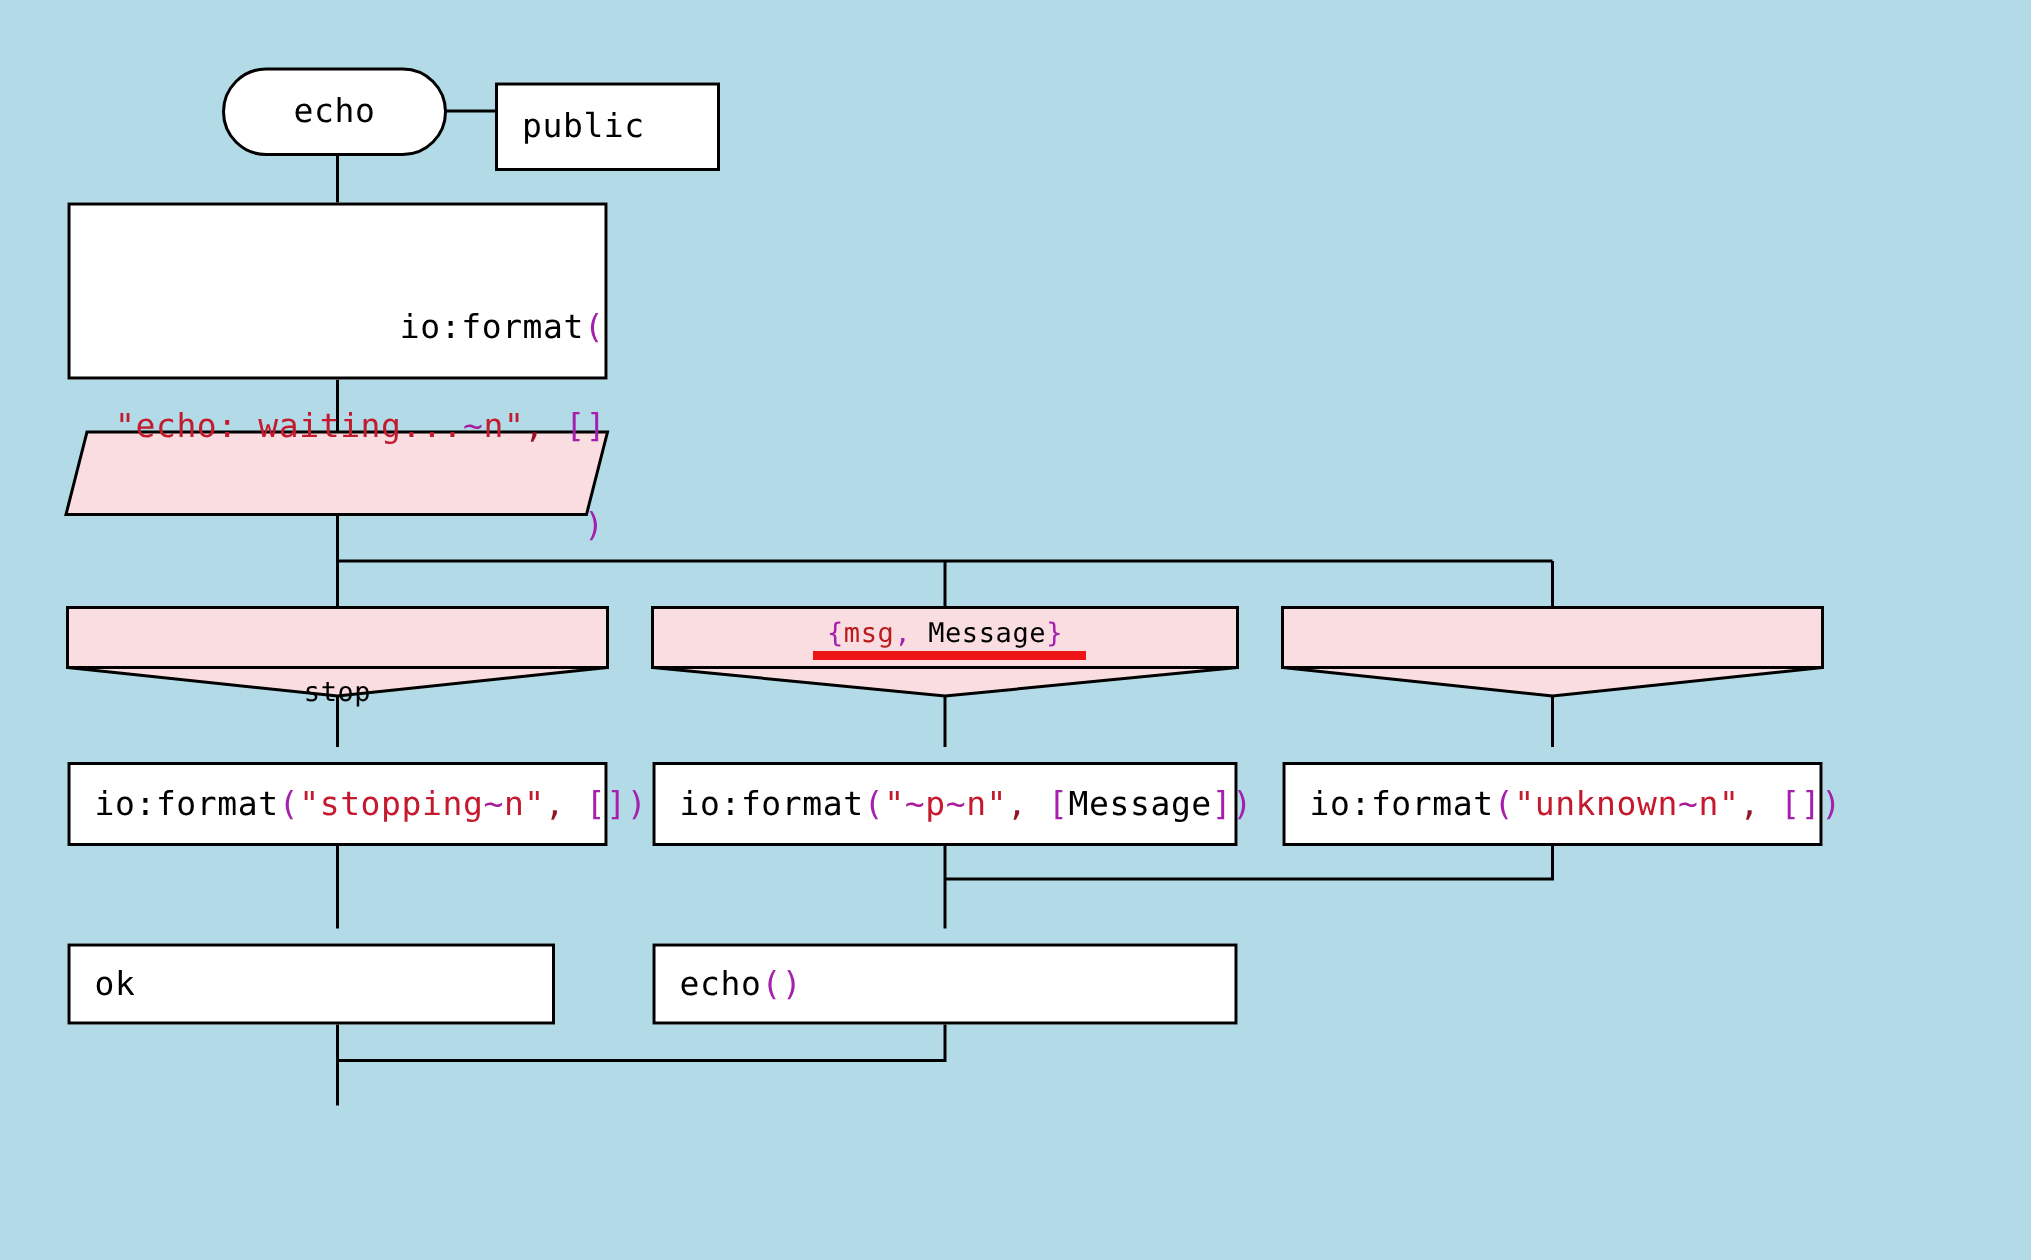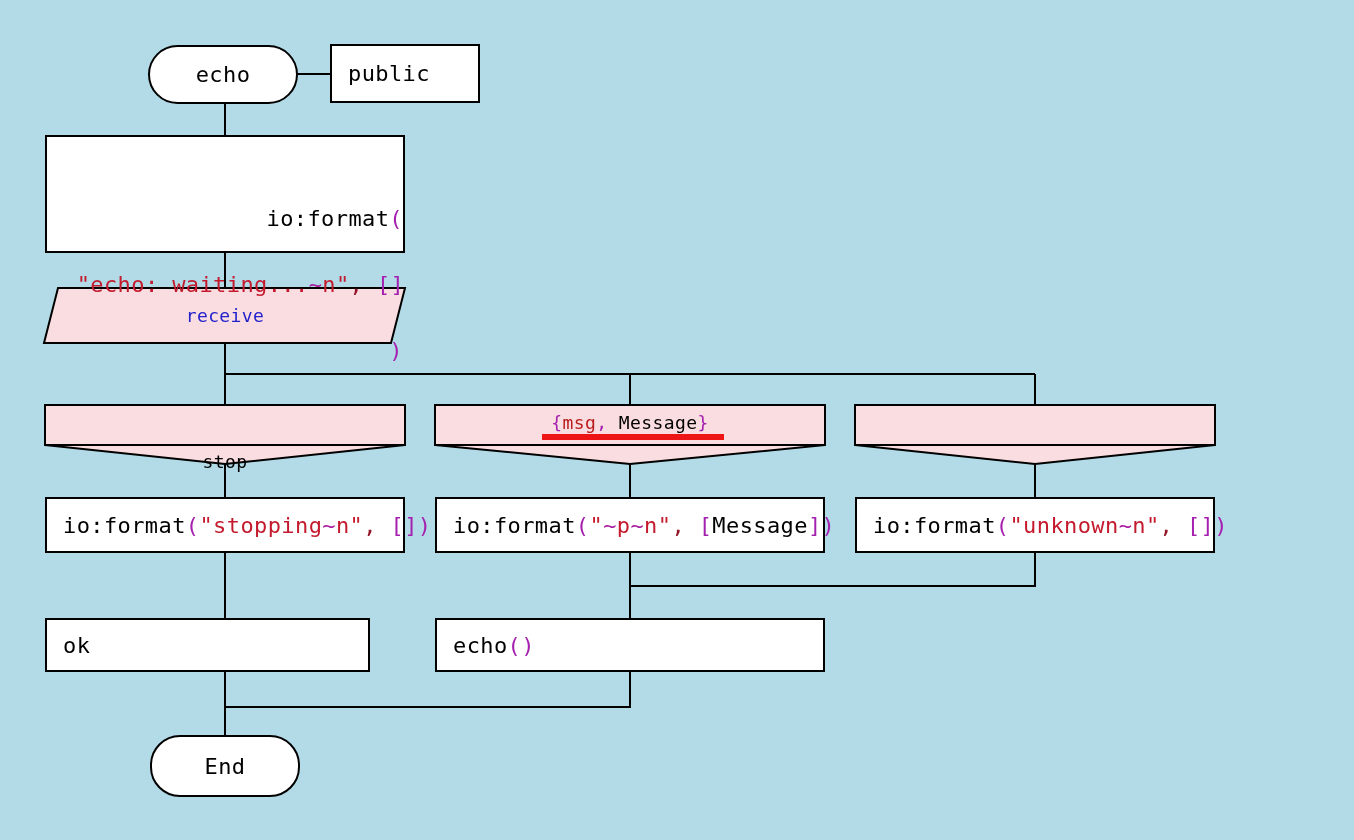--- a/index.html
+++ b/index.html
@@ -18,21 +18,21 @@
   .pink { fill: var(--shape_fill_pink); stroke: var(--line); stroke-width:2; }
   .node {
     position:absolute;
     background: var(--shape_fill_white);
     border:2px solid var(--line);
     font-size:22px; letter-spacing:0.4px; color: var(--plain);
     white-space:pre;
   }
   .stadium { border-radius:30px; }
   .center { display:flex; align-items:center; justify-content:center; }
-  .pad    { display:flex; align-items:center; padding-left:16px; }
+  .pad    { display:flex; align-items:center; padding-left:16px;margin-top:11px; }
   .overlay {
     position:absolute; background:transparent; border:none;
     font-size:18px; letter-spacing:0.4px; color: var(--plain);
     white-space:pre;
   }
   .multiline { padding:27px 0 0 16px; line-height:22px; }
   .code-line { white-space:pre; }
   .kw { color: var(--keyword); }
   .underline-bar {
     position:absolute; background: var(--underline);
@@ -80,38 +80,34 @@
   <div class="node pad" style="left:330px; top:44px; width:150px; height:59px;">
     <span>public</span>
   </div>
 
   <div class="node multiline" style="left:45px; top:135px; width:360px; height:118px;text-align:right;">
     <div class="code-line"><span style="color: rgb(0, 0, 0);">io:format</span><span style="color: rgb(165, 32, 174);">(</span></div>
     <div class="code-line"><span style="color: rgb(0, 0, 0);"> </span><span style="color: rgb(196, 26, 46);">"echo: waiting...</span><span style="color: rgb(168, 27, 158);">~</span><span style="color: rgb(196, 26, 46);">n"</span><span style="color: rgb(145, 20, 39);">,</span><span style="color: rgb(0, 0, 0);"> </span><span style="color: rgb(165, 32, 174);">[]</span></div>
     <div class="code-line"><span style="color: rgb(165, 32, 174);">)</span></div>
   </div>
 
-  <div class="overlay center kw" style="left:45px; top:288px; width:360px; height:55px;">receive</div>
 
   <div class="overlay center" style="left:45px; top:405px; width:360px; height:56px;margin-top:28px;">stop</div>
 
   <div class="overlay center" style="left:435px; top:402px; width:390px; height:40px;"><span style="color: rgb(165, 32, 174);">{</span><span style="color: #b91c1c;">msg</span><span style="color: rgb(165, 32, 174);">,</span><span style="color: rgb(0, 0, 0);"> Message</span><span style="color: rgb(165, 32, 174);">}</span></div>
   <div class="underline-bar" style="left:542px; top:434px; width:182px; height:6px;"></div>
 
   <div class="overlay center" style="left:855px; top:405px; width:360px; height:40px;"></div>
 
   <div class="node pad" style="left:45px; top:497px; width:360px; height:56px;"><span style="color: rgb(0, 0, 0);">io:format</span><span style="color: rgb(165, 32, 174);">(</span><span style="color: rgb(196, 26, 46);">"stopping</span><span style="color: rgb(168, 27, 158);">~</span><span style="color: rgb(196, 26, 46);">n"</span><span style="color: rgb(145, 20, 39);">,</span><span style="color: rgb(0, 0, 0);"> </span><span style="color: rgb(165, 32, 174);">[])</span></div>
 
   <div class="node pad" style="left:435px; top:497px; width:390px; height:56px;"><span style="color: rgb(0, 0, 0);">io:format</span><span style="color: rgb(165, 32, 174);">(</span><span style="color: rgb(196, 26, 46);">"</span><span style="color: rgb(168, 27, 158);">~</span><span style="color: rgb(196, 26, 46);">p</span><span style="color: rgb(168, 27, 158);">~</span><span style="color: rgb(196, 26, 46);">n"</span><span style="color: rgb(145, 20, 39);">,</span><span style="color: rgb(0, 0, 0);"> </span><span style="color: rgb(165, 32, 174);">[</span><span style="color: rgb(0, 0, 0);">Message</span><span style="color: rgb(165, 32, 174);">])</span></div>
 
   <div class="node pad" style="left:855px; top:497px; width:360px; height:56px;"><span style="color: rgb(0, 0, 0);">io:format</span><span style="color: rgb(165, 32, 174);">(</span><span style="color: rgb(196, 26, 46);">"unknown</span><span style="color: rgb(168, 27, 158);">~</span><span style="color: rgb(196, 26, 46);">n"</span><span style="color: rgb(145, 20, 39);">,</span><span style="color: rgb(0, 0, 0);"> </span><span style="color: rgb(165, 32, 174);">[])</span></div>
 
   <div class="node pad" style="left:45px; top:618px; width:325px; height:54px;">
     <span>ok</span>
   </div>
 
   <div class="node pad" style="left:435px; top:618px; width:390px; height:54px;"><span style="color: rgb(0, 0, 0);">echo</span><span style="color: rgb(165, 32, 174);">()</span></div>
 
-  <div class="node stadium center" style="left:150px; top:735px; width:150px; height:62px;">
-    <span>End</span>
-  </div>
 
 </div>
 
 </body></html>

